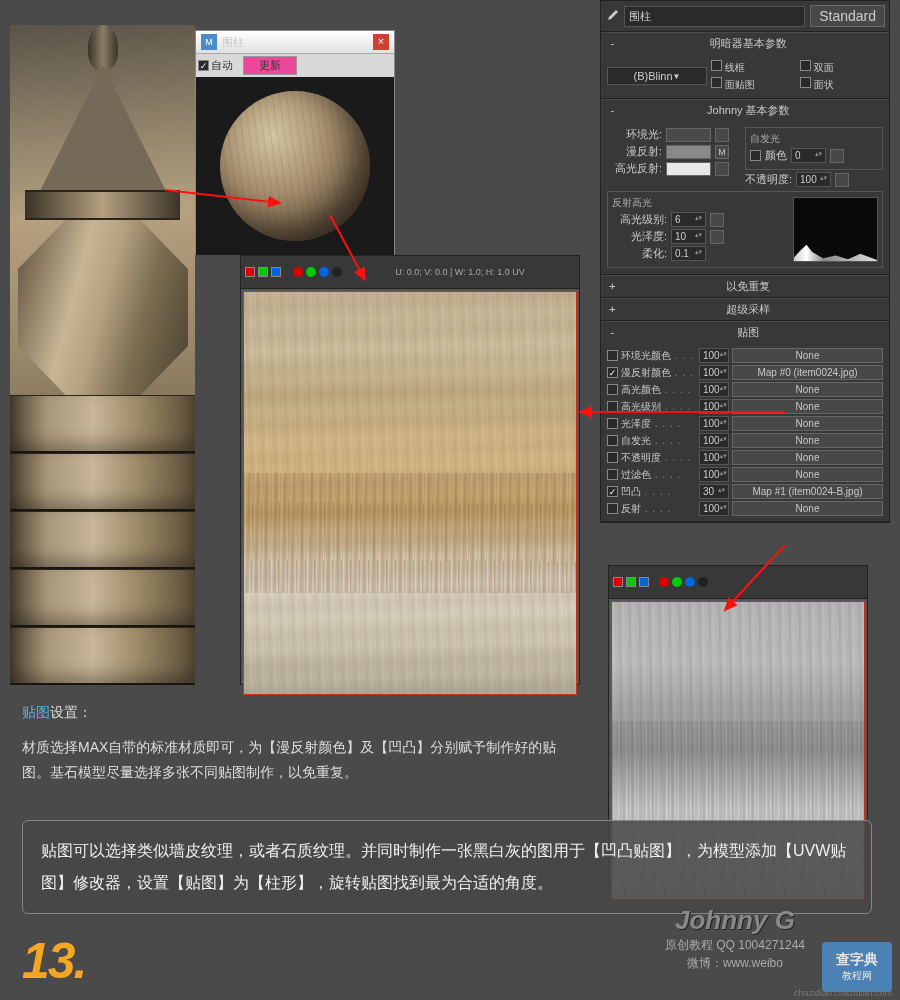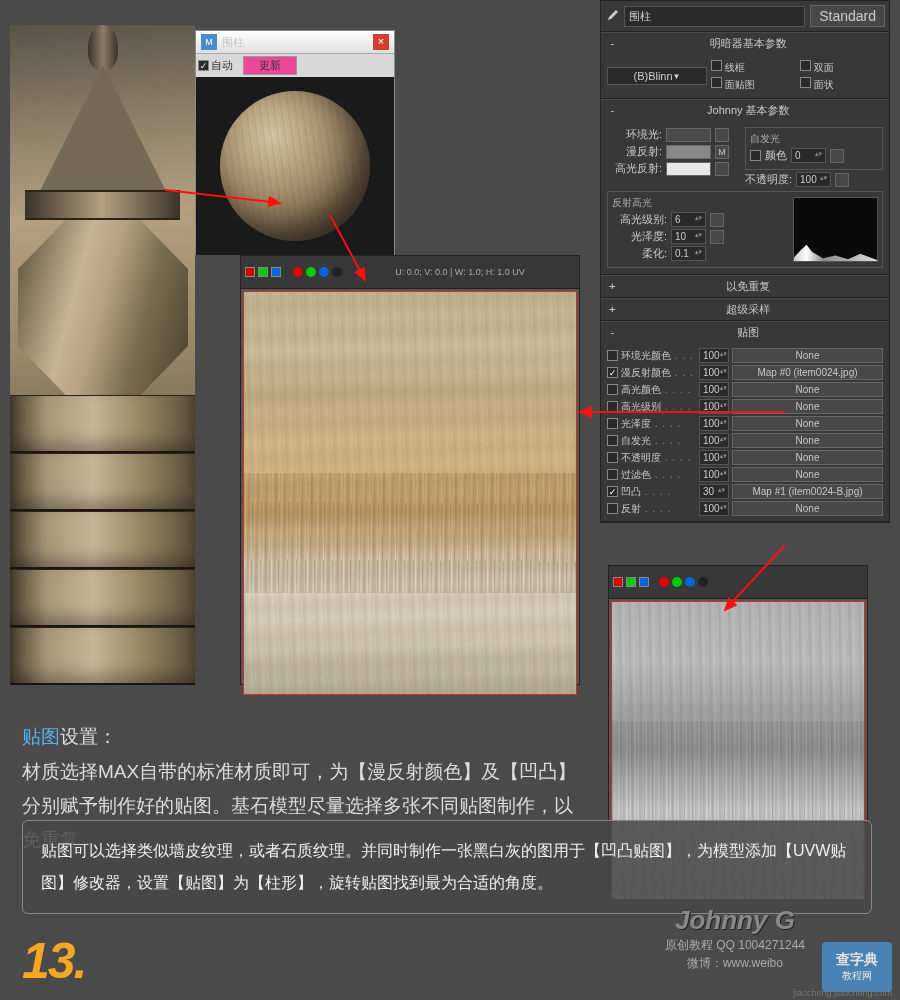--- a/index.html
+++ b/index.html
@@ -61,21 +61,21 @@
 .highlight-graph::after { content:''; position:absolute; bottom:0; left:0; right:0; height:18px; background:linear-gradient(90deg,#ccc 0%,#fff 15%,#888 35%,#aaa 60%,#ddd 100%); clip-path:polygon(0% 80%,8% 40%,15% 10%,22% 50%,35% 85%,50% 70%,65% 90%,80% 60%,100% 95%,100% 100%,0% 100%); }
 .maps-header { display:flex; padding:2px 0; font-size:10px; }
 .maps-header span:nth-child(1){ width:115px; text-align:center; }
 .maps-header span:nth-child(2){ flex:1; text-align:center; }
 .map-row { display:flex; align-items:center; gap:3px; padding:1px 0; font-size:10px; }
 .map-row .lbl { width:75px; white-space:nowrap; overflow:hidden; }
 .map-row .dots { color:#888; letter-spacing:1px; }
 .map-row .amt { width:30px; }
 .map-slot { flex:1; background:#484848; border:1px solid #666; text-align:center; padding:1px; font-size:10px; min-height:15px; }
 .arrow { position:absolute; pointer-events:none; }
-.text-block { position:absolute; left:22px; color:#ddd; font-size:19px; line-height:1.8;margin-top:20px; }
+.text-block { position:absolute; left:22px; color:#ddd; font-size:14px; line-height:1.8; }
 .text-title { left:22px; top:700px; }
 .text-title .hl { color:#5ab0e8; }
 .text-p1 { top:735px; width:560px; }
 .callout { position:absolute; left:22px; top:820px; width:850px; background:rgba(70,70,70,0.85); border:1px solid #888; border-radius:6px; padding:14px 18px; font-size:16px; line-height:2; color:#eee; }
 .step-num { position:absolute; left:22px; bottom:10px; font-size:50px; font-weight:900; color:#f5a623; font-style:italic; font-family:Arial,sans-serif; letter-spacing:-2px; }
 .author { position:absolute; right:95px; bottom:28px; text-align:center; }
 .author .name { font-size:26px; font-weight:900; color:#888; font-family:Arial; font-style:italic; text-shadow:1px 1px 0 #222; }
 .author .sub { font-size:12px; color:#aaa; line-height:1.5; }
 .corner-logo { position:absolute; right:8px; bottom:8px; width:70px; height:50px; background:#4a8cc8; border-radius:4px; display:flex; flex-direction:column; align-items:center; justify-content:center; color:#fff; font-size:10px; opacity:0.85; }
 .corner-logo .big { font-size:14px; font-weight:bold; }
@@ -410,13 +410,13 @@
 
 <div class="author">
   <div class="name">Johnny G</div>
   <div class="sub">原创教程  QQ 1004271244</div>
   <div class="sub">微博：www.weibo</div>
 </div>
 <div class="corner-logo">
   <span class="big">查字典</span>
     <span>教程网</span>
 </div>
-<div class="corner-url">jiaocheng.jiaocheng.com</div>
+<div class="corner-url">chazidian.chazidian.com</div>
 
 </body></html>

